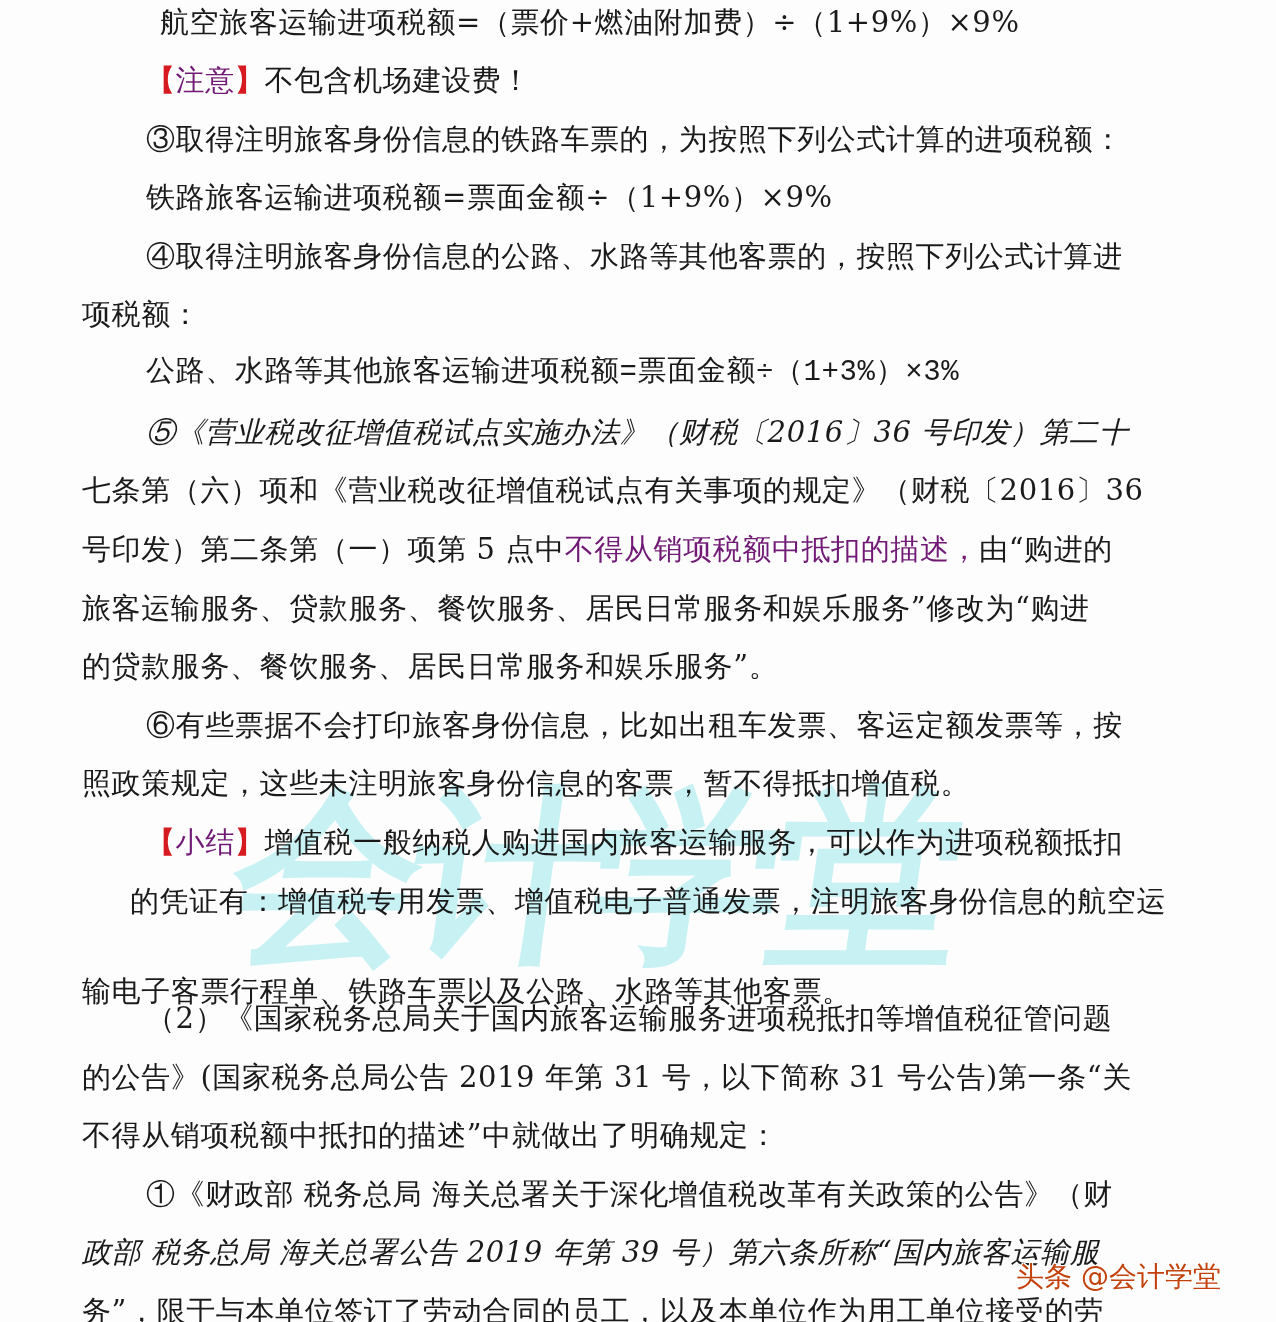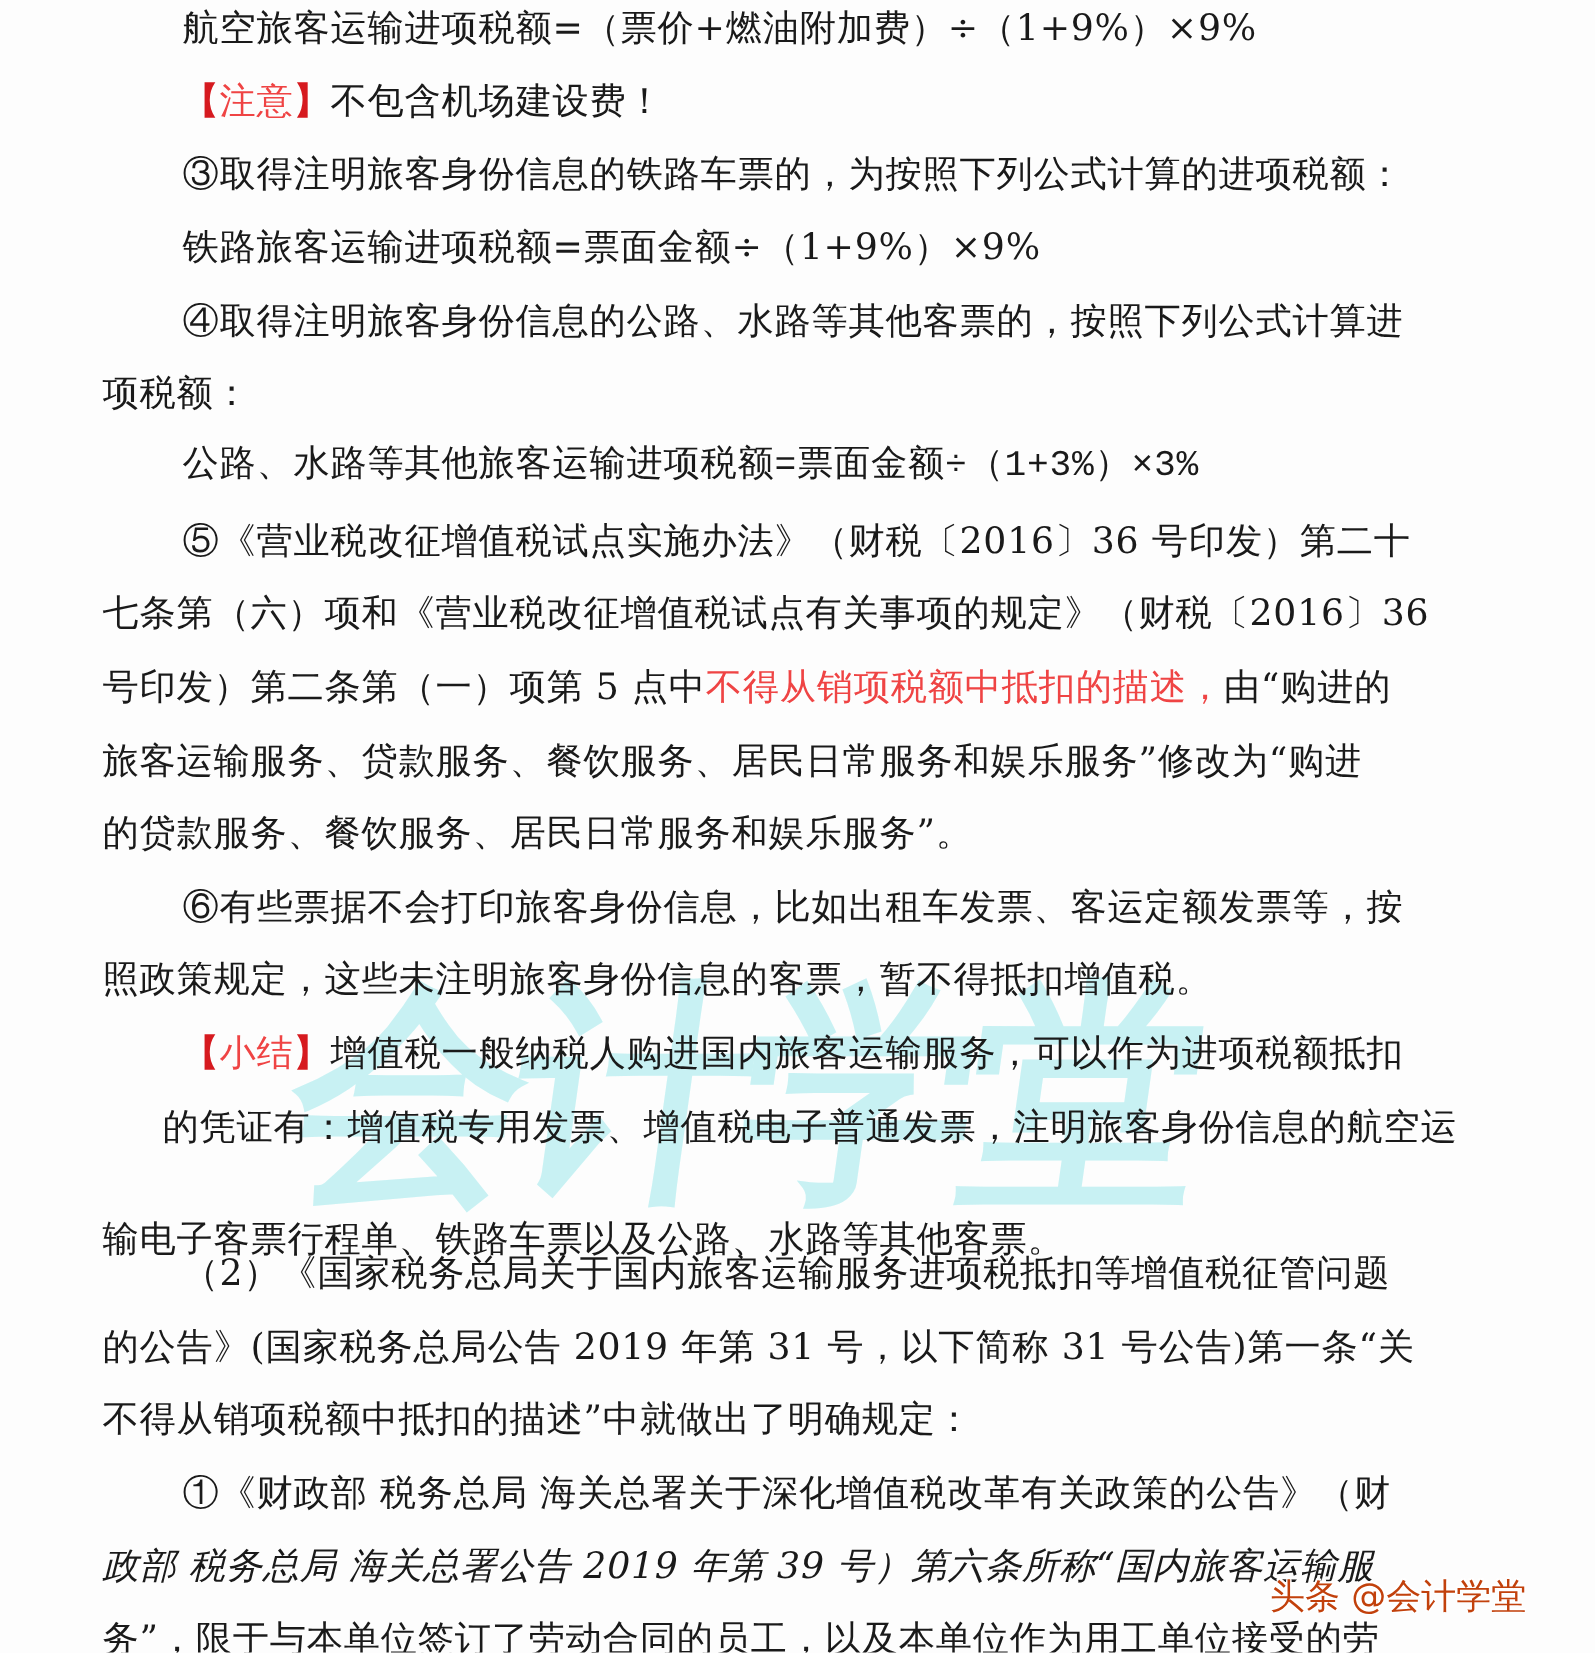--- a/index.html
+++ b/index.html
@@ -15,48 +15,48 @@
     font-family: "DejaVu Sans", "Liberation Sans", sans-serif;
     font-weight: bold; font-size: 188px; line-height: 1;
     color: #bff0f2; letter-spacing: -8px; opacity: 0.85;
     transform: skewX(-8deg); white-space: nowrap; z-index: 0;
   }
   .line {
     position: absolute; white-space: nowrap;
     font-size: 29px; line-height: 40px; height: 40px;
     letter-spacing: 0.6px; z-index: 1;
   }
-  .red-faded { color: #ef4444; }
+  .red-faded { color: #701a75; }
   .bracket { color: #d61a1f; font-weight: bold; }
   .credit {
     position: absolute; left: 1016px; top: 1258px; z-index: 2;
     font-family: "DejaVu Sans", "Liberation Sans", sans-serif;
     font-size: 28px; color: #c2410c; white-space: nowrap;
     text-shadow: 1px 1px 0 #fff, -1px -1px 0 #fff, 1px -1px 0 #fff, -1px 1px 0 #fff;
   }
 </style>
 </head>
 <body>
 
 <div class="page">
 
   <div class="watermark">会计学堂</div>
 
-  <div class="line" style="left:146px; top:2px;">航空旅客运输进项税额=（票价+燃油附加费）÷（1+9%）×9%</div>
+  <div class="line" style="left:160px; top:2px;">航空旅客运输进项税额=（票价+燃油附加费）÷（1+9%）×9%</div>
 
   <div class="line" style="left:146px; top:60px;">
     <span class="bracket">【</span><span class="red-faded">注意</span><span class="bracket">】</span><span>不包含机场建设费！</span>
   </div>
 
   <div class="line" style="left:146px; top:119px;">③取得注明旅客身份信息的铁路车票的，为按照下列公式计算的进项税额：</div>
   <div class="line" style="left:146px; top:177px;">铁路旅客运输进项税额=票面金额÷（1+9%）×9%</div>
   <div class="line" style="left:146px; top:236px;">④取得注明旅客身份信息的公路、水路等其他客票的，按照下列公式计算进</div>
   <div class="line" style="left:82px; top:294px;">项税额：</div>
   <div class="line" style="left:146px; top:353px;font-family:Liberation Mono, monospace;">公路、水路等其他旅客运输进项税额=票面金额÷（1+3%）×3%</div>
-  <div class="line" style="left:146px; top:412px;">⑤《营业税改征增值税试点实施办法》（财税〔2016〕36 号印发）第二十</div>
+  <div class="line" style="left:146px; top:412px;font-style:italic;">⑤《营业税改征增值税试点实施办法》（财税〔2016〕36 号印发）第二十</div>
   <div class="line" style="left:82px; top:470px;">七条第（六）项和《营业税改征增值税试点有关事项的规定》（财税〔2016〕36</div>
 
   <div class="line" style="left:82px; top:529px;">
     <span>号印发）第二条第（一）项第 5 点中</span><span class="red-faded">不得从销项税额中抵扣的描述，</span><span>由“购进的</span>
   </div>
 
   <div class="line" style="left:82px; top:588px;">旅客运输服务、贷款服务、餐饮服务、居民日常服务和娱乐服务”修改为“购进</div>
   <div class="line" style="left:82px; top:646px;">的贷款服务、餐饮服务、居民日常服务和娱乐服务”。</div>
   <div class="line" style="left:146px; top:705px;">⑥有些票据不会打印旅客身份信息，比如出租车发票、客运定额发票等，按</div>
   <div class="line" style="left:82px; top:763px;">照政策规定，这些未注明旅客身份信息的客票，暂不得抵扣增值税。</div>

